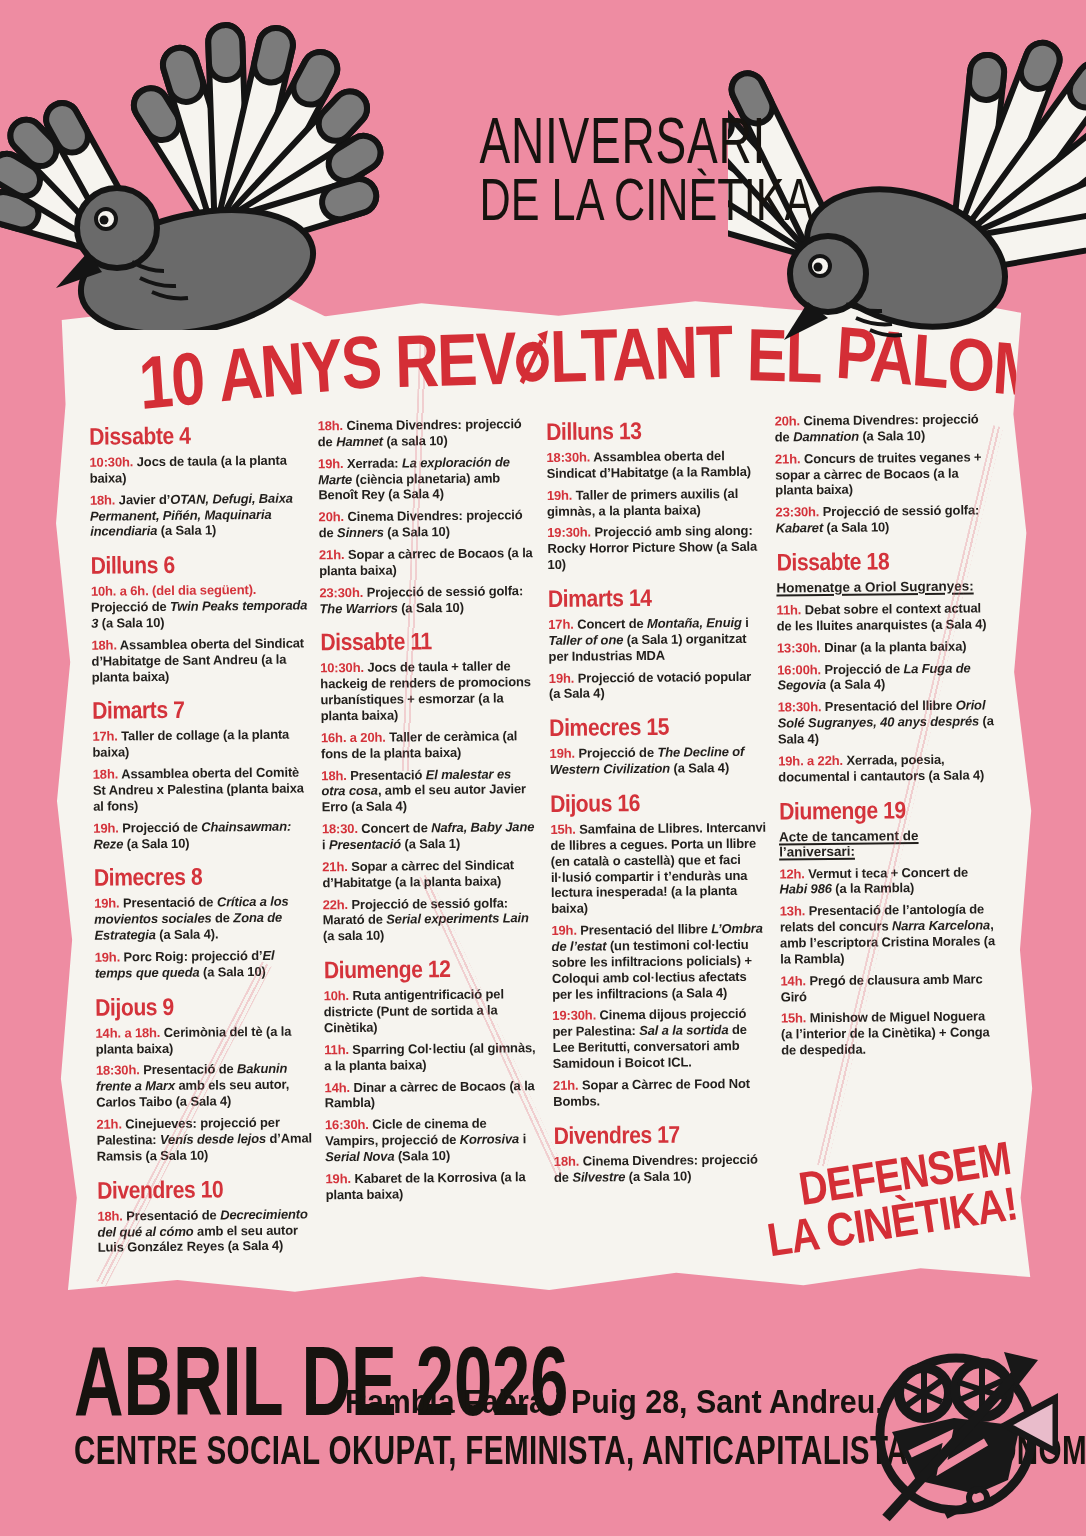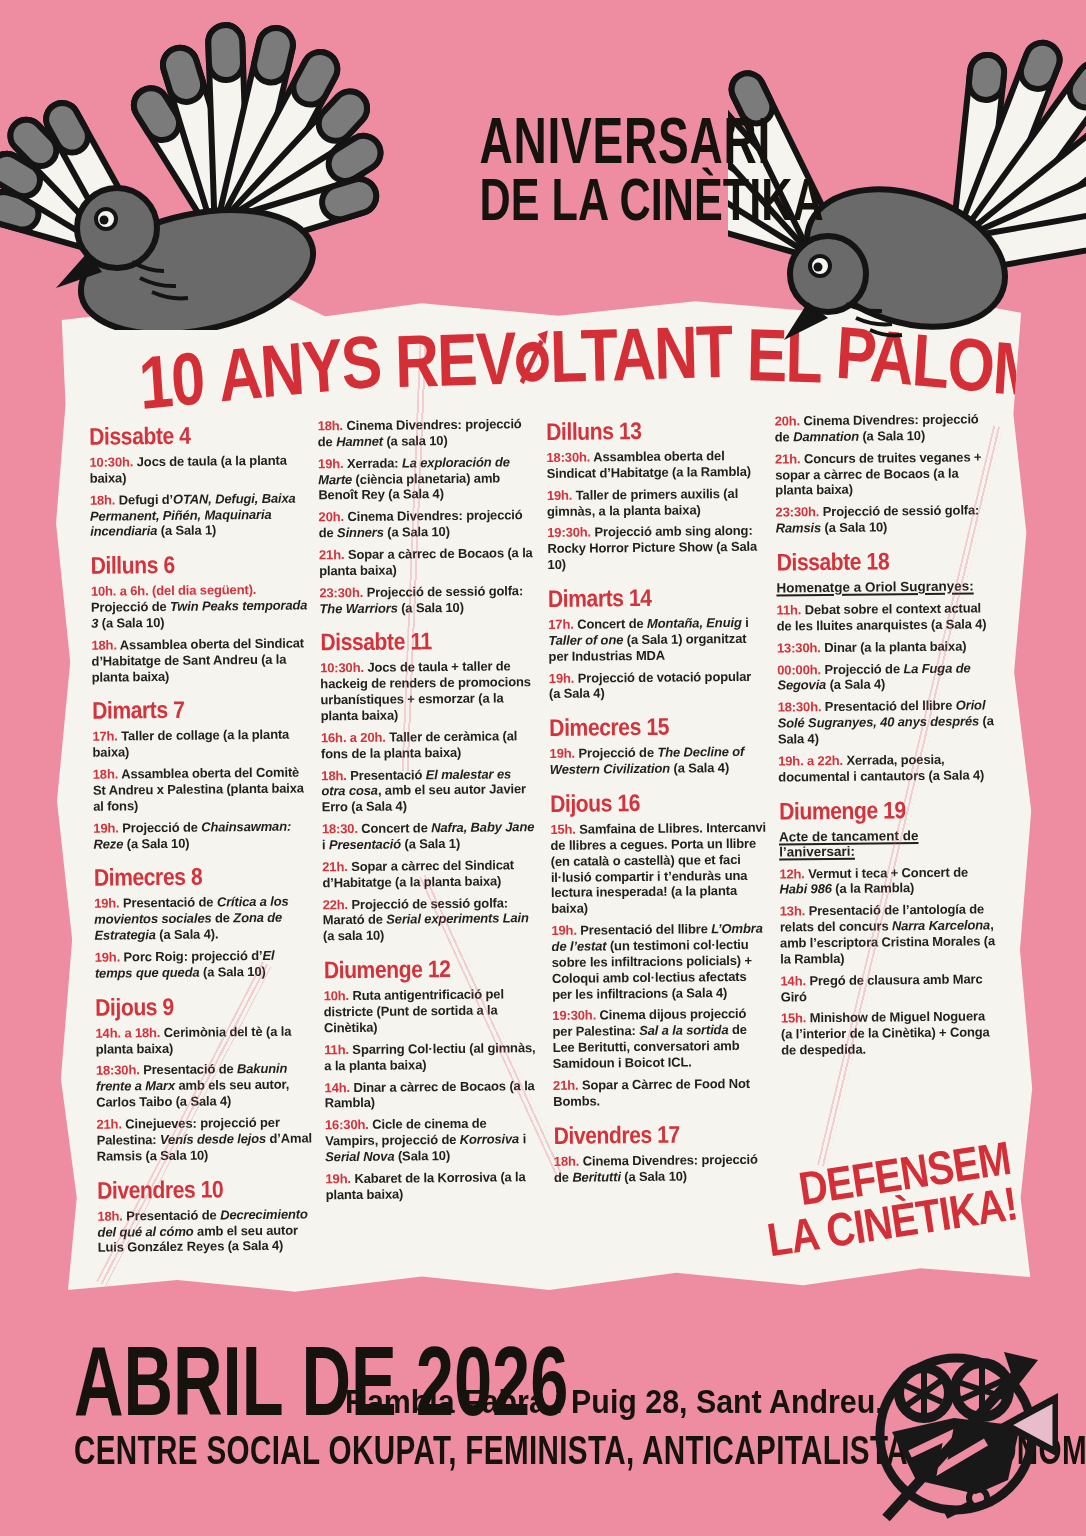--- a/index.html
+++ b/index.html
@@ -1,20 +1,20 @@
 <!DOCTYPE html>
 <html><head>
 <meta charset="utf-8">
 <style>
   html,body{margin:0;padding:0;background:#b06077;}
   .poster{position:relative;width:1086px;height:1536px;margin:0 auto;background:#ee8ca2;overflow:hidden;
           font-family:"Liberation Sans",sans-serif;color:#221f1c;}
   
   .header-title{position:absolute;left:432px;top:112px;width:340px;text-align:center;z-index:5;
-                color:#16130f;font-weight:700;line-height:.93;}
+                color:#16130f;font-weight:400;line-height:.93;}
   .header-title .ln{display:block;transform:scaleX(.72);transform-origin:50% 50%;white-space:nowrap;}
   .header-title .l1{font-size:64px;letter-spacing:1px;}
   .header-title .l2{font-size:60px;letter-spacing:0;}
   
   .pigeon{position:absolute;z-index:3;pointer-events:none;}
   .pigeon-left{left:-18px;top:-10px;}
   .pigeon-right{left:728px;top:-14px;}
   
   .sheet{position:absolute;left:55px;top:300px;width:978px;height:992px;background:#f6f4ef;z-index:2;
          transform:rotate(-.6deg);
@@ -209,21 +209,21 @@
             <circle cx="50" cy="74" r="36" fill="none" stroke="#d42e36" stroke-width="21"></circle>
             <line x1="18" y1="122" x2="78" y2="26" stroke="#d42e36" stroke-width="13"></line>
             <polygon points="66,10 96,2 88,34" fill="#d42e36"></polygon>
           </svg><span>LTANT</span>&nbsp;</span><span class="w w3"><span>EL</span>&nbsp;</span><span class="w w4">PALOMAR</span>
     </div>
 
     <div class="schedule">
         <div class="col">
           <h3 class="day">Dissabte 4</h3>
           <p class="event"><span class="time">10:30h.</span> <span>Jocs de taula (a la planta baixa)</span></p>
-          <p class="event"><span class="time">18h.</span> <span>Defugi d’</span><em>OTAN, Defugi, Baixa Permanent, Piñén, Maquinaria incendiaria</em><span> (a Sala 1)</span></p>
+          <p class="event"><span class="time">18h.</span> <span>Javier d’</span><em>OTAN, Defugi, Baixa Permanent, Piñén, Maquinaria incendiaria</em><span> (a Sala 1)</span></p>
           <h3 class="day">Dilluns 6</h3>
           <p class="event"><span class="time">10h. a 6h. (del dia següent).</span> <span>Projecció de </span><em>Twin Peaks temporada 3</em><span> (a Sala 10)</span></p>
           <p class="event"><span class="time">18h.</span> <span>Assamblea oberta del Sindicat d’Habitatge de Sant Andreu (a la planta baixa)</span></p>
           <h3 class="day">Dimarts 7</h3>
           <p class="event"><span class="time">17h.</span> <span>Taller de collage (a la planta baixa)</span></p>
           <p class="event"><span class="time">18h.</span> <span>Assamblea oberta del Comitè St Andreu x Palestina (planta baixa al fons)</span></p>
           <p class="event"><span class="time">19h.</span> <span>Projecció de </span><em>Chainsawman: Reze</em><span> (a Sala 10)</span></p>
           <h3 class="day">Dimecres 8</h3>
           <p class="event"><span class="time">19h.</span> <span>Presentació de </span><em>Crítica a los movientos sociales</em><span> de </span><em>Zona de Estrategia</em><span> (a Sala 4).</span></p>
           <p class="event"><span class="time">19h.</span> <span>Porc Roig: projecció d’</span><em>El temps que queda</em><span> (a Sala 10)</span></p>
@@ -263,31 +263,31 @@
           <p class="event"><span class="time">17h.</span> <span>Concert de </span><em>Montaña, Enuig</em><span> i </span><em>Taller of one</em><span> (a Sala 1) organitzat per Industrias MDA</span></p>
           <p class="event"><span class="time">19h.</span> <span>Projecció de votació popular (a Sala 4)</span></p>
           <h3 class="day">Dimecres 15</h3>
           <p class="event"><span class="time">19h.</span> <span>Projecció de </span><em>The Decline of Western Civilization</em><span> (a Sala 4)</span></p>
           <h3 class="day">Dijous 16</h3>
           <p class="event"><span class="time">15h.</span> <span>Samfaina de Llibres. Intercanvi de llibres a cegues. Porta un llibre (en català o castellà) que et faci il·lusió compartir i t’enduràs una lectura inesperada! (a la planta baixa)</span></p>
           <p class="event"><span class="time">19h.</span> <span>Presentació del llibre </span><em>L’Ombra de l’estat</em><span> (un testimoni col·lectiu sobre les infiltracions policials) + Coloqui amb col·lectius afectats per les infiltracions (a Sala 4)</span></p>
           <p class="event"><span class="time">19:30h.</span> <span>Cinema dijous projecció per Palestina: </span><em>Sal a la sortida</em><span> de Lee Beritutti, conversatori amb Samidoun i Boicot ICL.</span></p>
           <p class="event"><span class="time">21h.</span> <span>Sopar a Càrrec de Food Not Bombs.</span></p>
           <h3 class="day">Divendres 17</h3>
-          <p class="event"><span class="time">18h.</span> <span>Cinema Divendres: projecció de </span><em>Beritutti</em><span> (a Sala 10)</span></p>
+          <p class="event"><span class="time">18h.</span> <span>Cinema Divendres: projecció de </span><em>Silvestre</em><span> (a Sala 10)</span></p>
         </div>
         <div class="col">
           <p class="event"><span class="time">20h.</span> <span>Cinema Divendres: projecció de </span><em>Damnation</em><span> (a Sala 10)</span></p>
           <p class="event"><span class="time">21h.</span> <span>Concurs de truites veganes + sopar a càrrec de Bocaos (a la planta baixa)</span></p>
-          <p class="event"><span class="time">23:30h.</span> <span>Projecció de sessió golfa: </span><em>Ramsis</em><span> (a Sala 10)</span></p>
+          <p class="event"><span class="time">23:30h.</span> <span>Projecció de sessió golfa: </span><em>Kabaret</em><span> (a Sala 10)</span></p>
           <h3 class="day">Dissabte 18</h3>
           <p class="subtitle">Homenatge a Oriol Sugranyes:</p>
           <p class="event"><span class="time">11h.</span> <span>Debat sobre el context actual de les lluites anarquistes (a Sala 4)</span></p>
           <p class="event"><span class="time">13:30h.</span> <span>Dinar (a la planta baixa)</span></p>
-          <p class="event"><span class="time">00:00h.</span> <span>Projecció de </span><em>La Fuga de Segovia</em><span> (a Sala 4)</span></p>
+          <p class="event"><span class="time">16:00h.</span> <span>Projecció de </span><em>La Fuga de Segovia</em><span> (a Sala 4)</span></p>
           <p class="event"><span class="time">18:30h.</span> <span>Presentació del llibre </span><em>Oriol Solé Sugranyes, 40 anys després</em><span> (a Sala 4)</span></p>
           <p class="event"><span class="time">19h. a 22h.</span> <span>Xerrada, poesia, documental i cantautors (a Sala 4)</span></p>
           <h3 class="day">Diumenge 19</h3>
           <p class="subtitle">Acte de tancament de l’aniversari:</p>
           <p class="event"><span class="time">12h.</span> <span>Vermut i teca + Concert de </span><em>Habi 986</em><span> (a la Rambla)</span></p>
           <p class="event"><span class="time">13h.</span> <span>Presentació de l’antología de relats del concurs </span><em>Narra Karcelona</em><span>, amb l’escriptora Cristina Morales (a la Rambla)</span></p>
           <p class="event"><span class="time">14h.</span> <span>Pregó de clausura amb Marc Giró</span></p>
           <p class="event"><span class="time">15h.</span> <span>Minishow de Miguel Noguera (a l’interior de la Cinètika) + Conga de despedida.</span></p>
         </div>
       </div>

